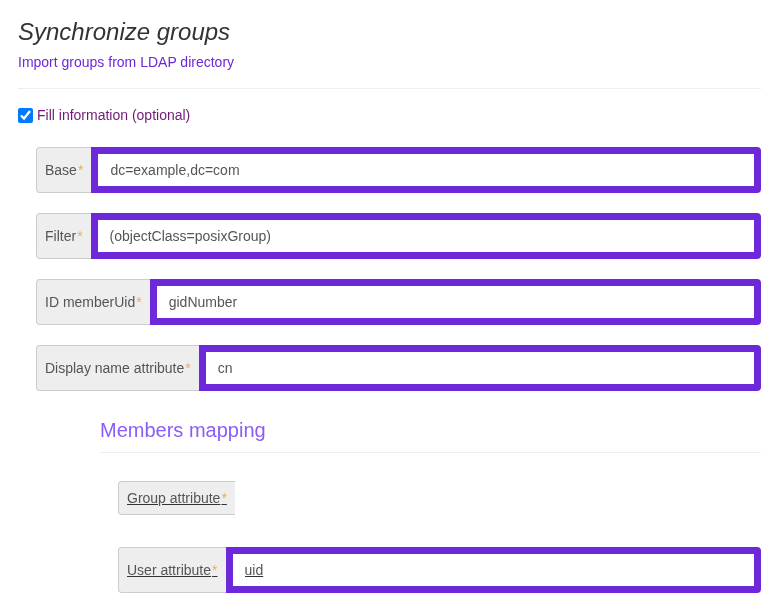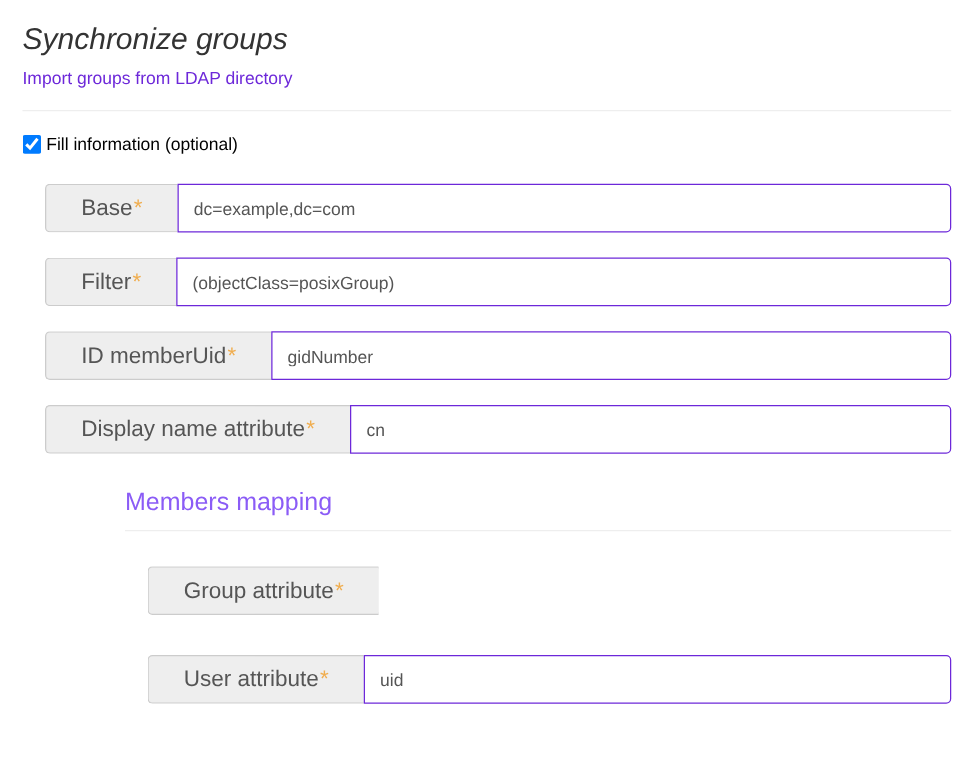--- a/index.html
+++ b/index.html
@@ -39,48 +39,48 @@
     }
     .checkbox {
       width: 15px;
       height: 15px;
       margin-right: 4px;
       accent-color: #007bff;
       cursor: pointer;
     }
     .checkbox-label {
       font-size: 14px;
-      color: #000000;
+      color: #701a75;
     }
     .field-group {
       padding-left: 18px;
     }
     .input-row {
       display: flex;
       margin-bottom: 20px;
     }
     .input-addon {
       background: #eeeeee;
       border: 1px solid #ccc;
       border-right: none;
       border-radius: 4px 0 0 4px;
-      padding: 8px 28px;
-      font-size: 18px;
+      padding: 8px 8px;
+      font-size: 14px;
       color: #555;
       white-space: nowrap;
       display: flex;
       align-items: center;
     }
     .required-mark {
       color: #f0ad4e;
       margin-left: 1px;
     }
     .text-input {
       flex: 1;
-      border: 1px solid #6d28d9;
+      border: 7px solid #6d28d9;
       border-radius: 0 4px 4px 0;
       padding: 8px 12px;
       font-size: 14px;
       color: #555;
       font-family: inherit;
       outline: none;
     }
     .subsection {
       padding-left: 64px;
       margin-top: 28px;
@@ -94,20 +94,21 @@
     .subsection-divider {
       border: none;
       border-top: 1px solid #eee;
       margin-bottom: 28px;
     }
     .subsection .field-group {
       padding-left: 18px;
     }
     .subsection .input-row {
       margin-bottom: 32px;
+      text-decoration: underline;
     }
   </style>
 </head>
 <body>
 
 <h1 class="page-title">Synchronize groups</h1>
 <p class="page-subtitle">Import groups from LDAP directory</p>
 <hr class="divider">
 
 <div class="checkbox-row">

